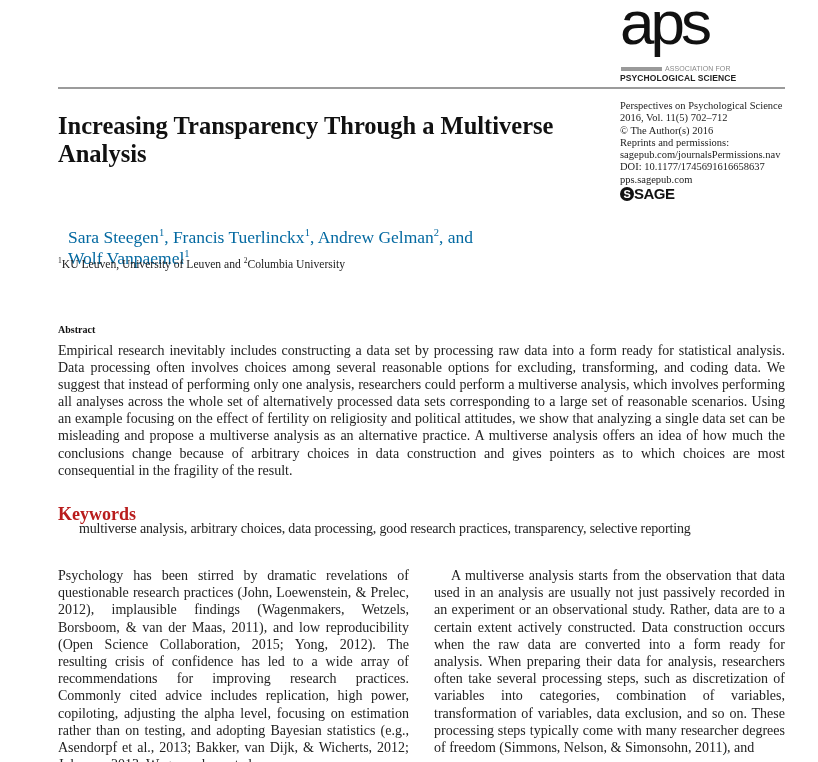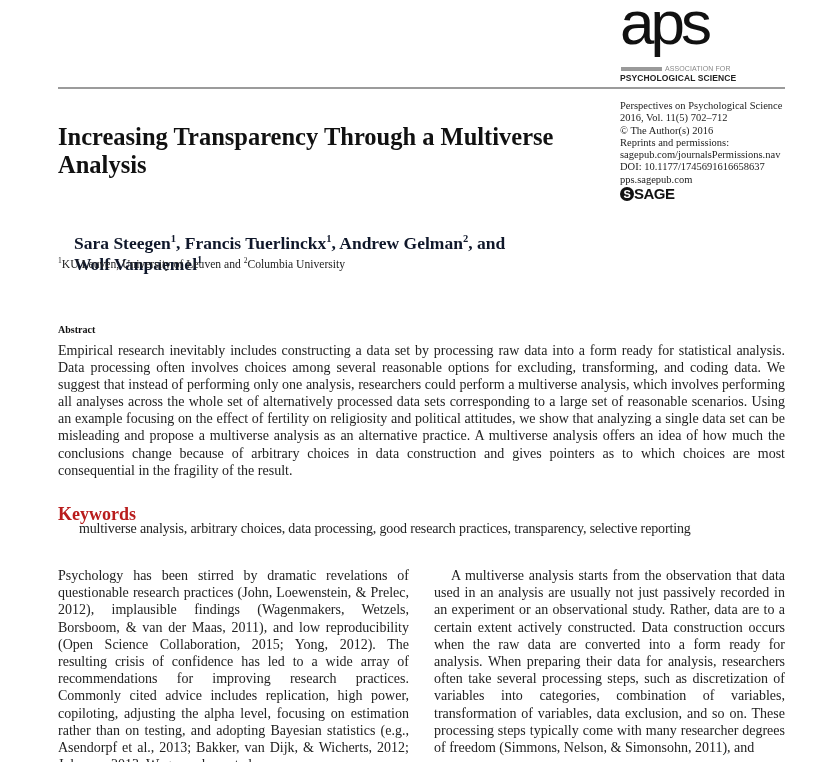--- a/index.html
+++ b/index.html
@@ -16,36 +16,36 @@
   .logo-assoc {
     position: absolute; left: 45px; top: 59px; font-family: "Liberation Sans", sans-serif;
     font-size: 7px; color: #888; letter-spacing: 0.1px;
   }
   .logo-psych {
     position: absolute; left: 0; top: 67px; font-family: "Liberation Sans", sans-serif;
     font-size: 8.5px; font-weight: bold; color: #222; letter-spacing: 0.1px; white-space: nowrap;
   }
   .top-rule { position: absolute; left: 58px; top: 87px; width: 727px; height: 2px; background: #9b9b9b; }
   .title {
-    position: absolute; left: 58px; top: 123px; width: 520px; margin: 0;
+    position: absolute; left: 58px; top: 112px; width: 520px; margin: 0;
     font-size: 24.5px; font-weight: bold; line-height: 28px; color: #111;
   }
   .meta { position: absolute; left: 620px; top: 100px; font-size: 10.5px; line-height: 12.3px; color: #222; }
   .meta div { white-space: nowrap; }
   .sage {
     margin-top: 1px; font-family: "Liberation Sans", sans-serif; font-size: 15px; font-weight: bold;
     letter-spacing: -0.5px; color: #111; display: flex; align-items: center;
   }
   .sage-s {
     display: inline-block; width: 14px; height: 14px; border-radius: 50%; background: #111; color: #fff;
     font-size: 11px; text-align: center; line-height: 14px; margin-right: 0px;
   }
   .authors {
-    position: absolute; left: 58px; top: 217px; width: 520px; margin: 16px;
-    font-size: 17.5px; font-weight: bold; line-height: 21px; color: #0f172a;
+    position: absolute; left: 58px; top: 217px; width: 520px; margin: 10px;
+    font-size: 17.5px; font-weight: normal; line-height: 21px; color: #0369a1;
   }
   .authors sup, .affil sup { font-size: 60%; vertical-align: super; line-height: 0; }
   .affil { position: absolute; left: 58px; top: 258px; font-size: 11.6px; color: #222; white-space: nowrap; text-align: center; }
   .affil sup { font-size: 65%; }
   .abstract-h { position: absolute; left: 58px; top: 324px; font-size: 10px; font-weight: bold; color: #111; }
   .abstract {
     position: absolute; left: 58px; top: 342px; width: 727px; font-size: 14px; line-height: 17.1px;
     text-align: justify; color: #222; margin: 0;
   }
   .keywords-h { position: absolute; left: 58px; top: 504px; font-size: 18px; font-weight: bold; color: #b91c1c; }

